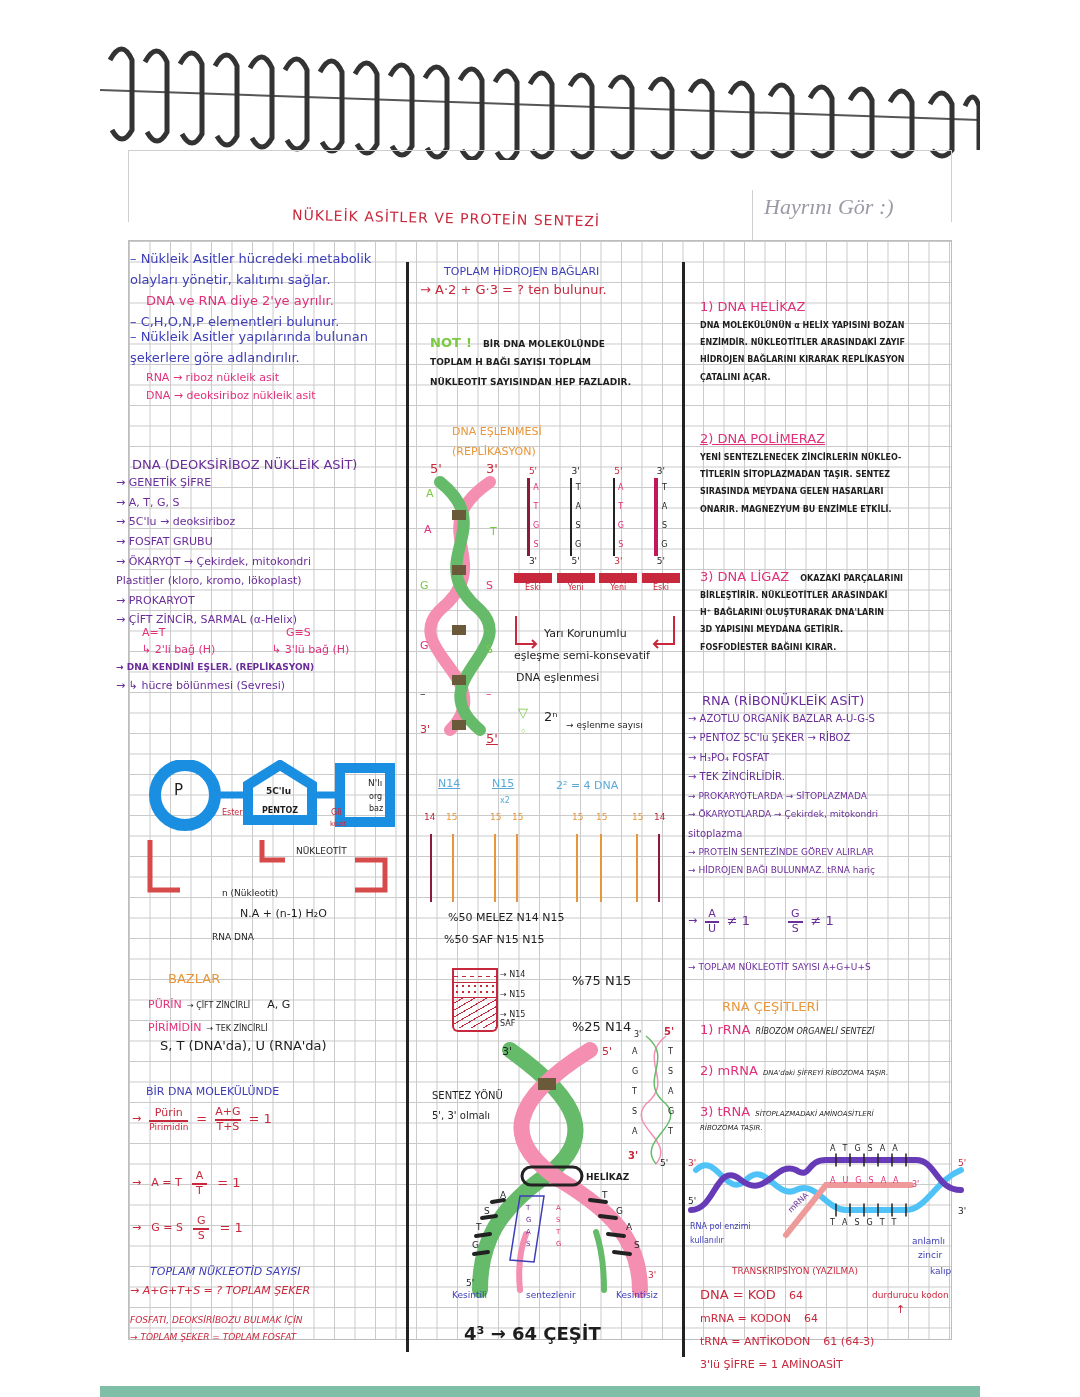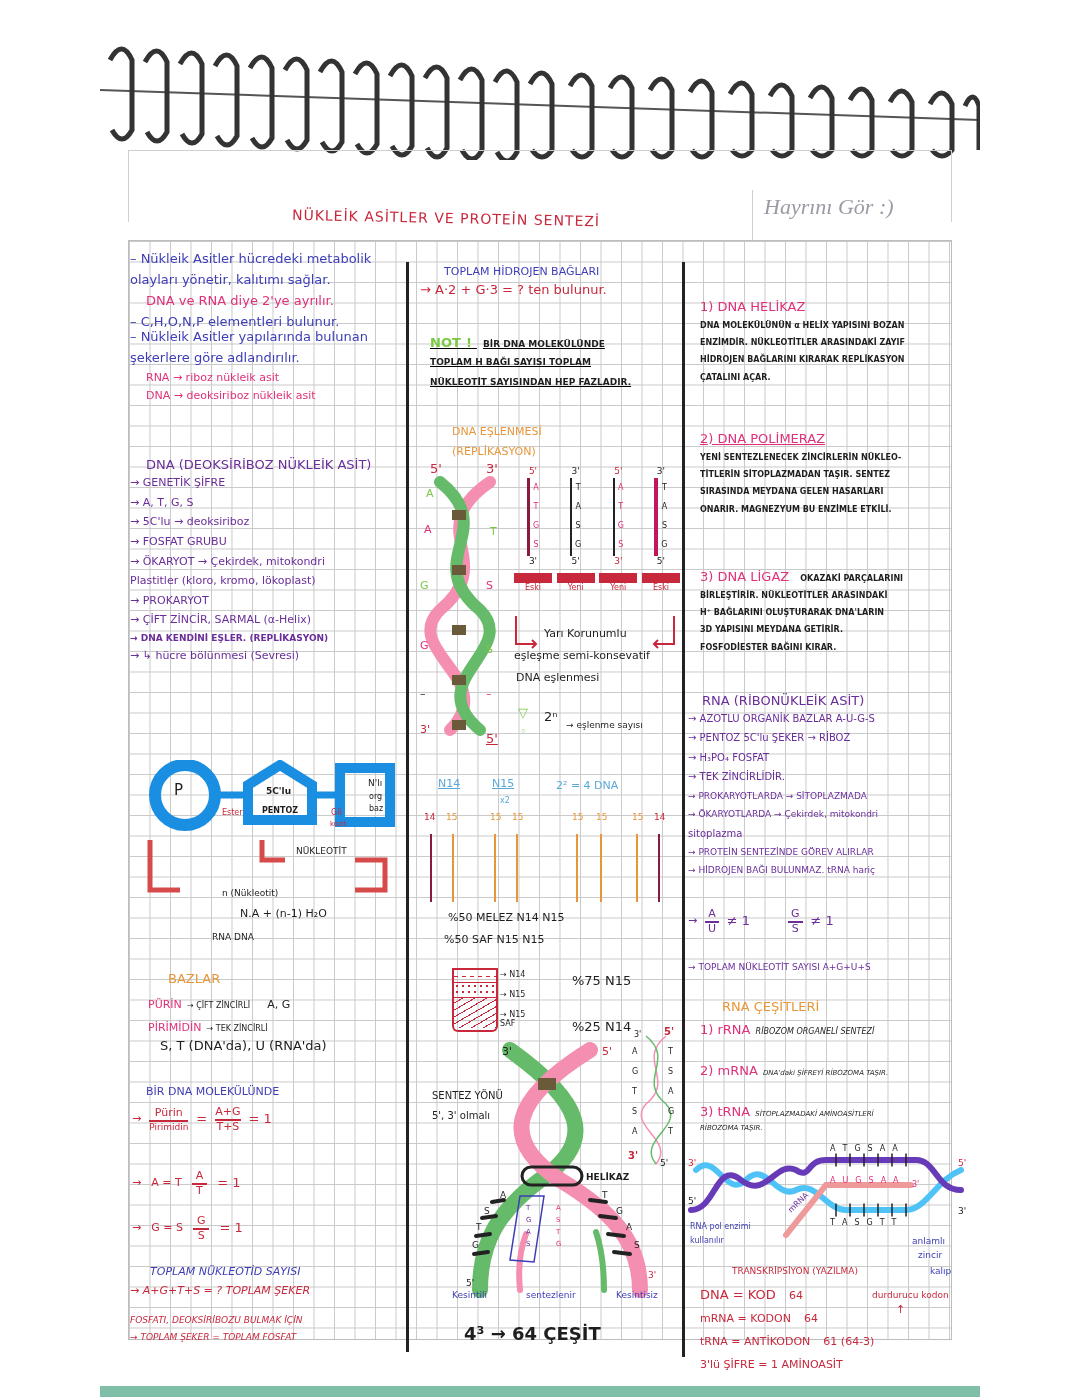--- a/index.html
+++ b/index.html
@@ -70,30 +70,40 @@
   <div class="hw md c-blue" style="margin-bottom:6px">– Nükleik Asitler hücredeki metabolik</div>
   <div class="hw md c-blue" style="margin-bottom:6px">olayları yönetir, kalıtımı sağlar.</div>
   <div class="hw md c-pink" style="margin-left:16px;margin-bottom:6px">DNA ve RNA diye 2'ye ayrılır.</div>
   <div class="hw md c-blue" style="">– C,H,O,N,P elementleri bulunur.</div>
   <div class="hw md c-blue" style="margin-bottom:6px">– Nükleik Asitler yapılarında bulunan</div>
   <div class="hw md c-blue" style="margin-bottom:6px">şekerlere göre adlandırılır.</div>
   <div class="hw sm c-pink" style="margin-left:16px;margin-bottom:6px">RNA → riboz nükleik asit</div>
   <div class="hw sm c-pink" style="margin-left:16px">DNA → deoksiriboz nükleik asit</div>
 </div>
 
-<div class="abs" style="left:130px;top:458px;width:289px;">
+<div class="abs" style="left:116px;top:458px;width:289px;">
   <div class="hw md c-purple" style="margin-left:16px;margin-bottom:4px">DNA (DEOKSİRİBOZ NÜKLEİK ASİT)</div>
   <div class="hw sm c-purple" style="margin-bottom:7px">→ GENETİK ŞİFRE</div>
   <div class="hw sm c-purple" style="margin-bottom:7px">→ A, T, G, S</div>
   <div class="hw sm c-purple" style="margin-bottom:7px">→ 5C'lu → deoksiriboz</div>
   <div class="hw sm c-purple" style="margin-bottom:7px">→ FOSFAT GRUBU</div>
   <div class="hw sm c-purple" style="margin-bottom:7px">→ ÖKARYOT → Çekirdek, mitokondri</div>
   <div class="hw sm c-purple" style="margin-bottom:7px">Plastitler (kloro, kromo, lökoplast)</div>
   <div class="hw sm c-purple" style="margin-bottom:7px">→ PROKARYOT</div>
   <div class="hw sm c-purple" style="">→ ÇİFT ZİNCİR, SARMAL (α-Helix)</div>
+  <div style="display:flex;margin-left:26px;">
+    <div style="width:130px">
+      <div class="hw sm c-pink">A=T</div>
+      <div class="hw sm c-pink" style="margin-top:4px">↳ 2'li bağ (H)</div>
+    </div>
+    <div>
+      <div class="hw sm c-pink" style="margin-left:14px">G≡S</div>
+      <div class="hw sm c-pink" style="margin-top:4px">↳ 3'lü bağ (H)</div>
+    </div>
+  </div>
   <div class="hw xs c-purple bold" style="margin-top:6px;margin-bottom:7px">→ DNA KENDİNİ EŞLER. (REPLİKASYON)</div>
   <div class="hw sm c-purple">→ ↳ hücre bölünmesi (Sevresi)</div>
 </div>
 
 <svg class="abs" style="left:140px;top:760px;" width="265" height="150" viewBox="0 0 265 150">
   <g>
     <circle cx="45" cy="35" r="30" fill="none" stroke="#1a8ee0" stroke-width="12"></circle>
     <line x1="75" y1="35" x2="108" y2="35" stroke="#1a8ee0" stroke-width="7"></line>
     <path d="M108,25 L140,5 L172,25 L172,60 L108,60 Z" fill="none" stroke="#1a8ee0" stroke-width="10"></path>
     <line x1="172" y1="35" x2="200" y2="35" stroke="#1a8ee0" stroke-width="7"></line>
@@ -169,21 +179,21 @@
   <div class="hw sm c-blue" style="margin-left:20px;margin-bottom:6px">TOPLAM NÜKLEOTİD SAYISI</div>
   <div class="hw sm c-red" style="margin-bottom:18px">→ A+G+T+S = ? TOPLAM ŞEKER</div>
   <div class="hw xs c-red" style="margin-bottom:6px">FOSFATI, DEOKSİRİBOZU BULMAK İÇİN</div>
   <div class="hw xs c-red">→ TOPLAM ŞEKER = TOPLAM FOSFAT</div>
 </div>
 
 <div class="abs" style="left:420px;top:266px;width:260px;">
   <div class="hw sm c-blue" style="margin-left:24px;margin-bottom:4px">TOPLAM HİDROJEN BAĞLARI</div>
   <div class="hw md c-red">→ A·2 + G·3 = ? ten bulunur.</div>
 </div>
-<div class="abs" style="left:430px;top:332px;width:250px;text-decoration:underline;">
+<div class="abs" style="left:430px;top:332px;width:250px;">
   <div style="margin-bottom:6px">
     <span class="hw md c-green bold">NOT</span>
     <span class="hw md c-green bold">!</span>
     <span class="hw xs c-black bold" style="margin-left:6px">BİR DNA MOLEKÜLÜNDE</span>
   </div>
   <div class="hw xs c-black bold" style="margin-bottom:10px">TOPLAM H BAĞI SAYISI TOPLAM</div>
   <div class="hw xs c-black bold">NÜKLEOTİT SAYISINDAN HEP FAZLADIR.</div>
 </div>
 
 <div class="abs hw sm c-orange" style="left:452px;top:426px;">DNA EŞLENMESİ</div>

